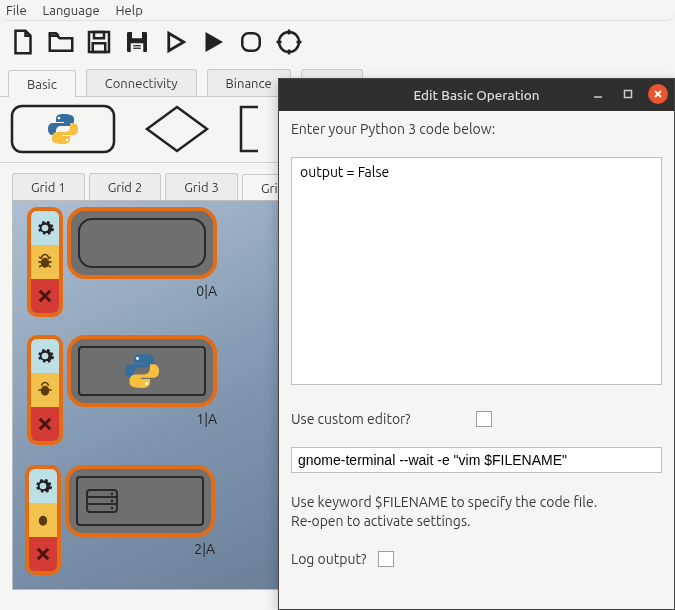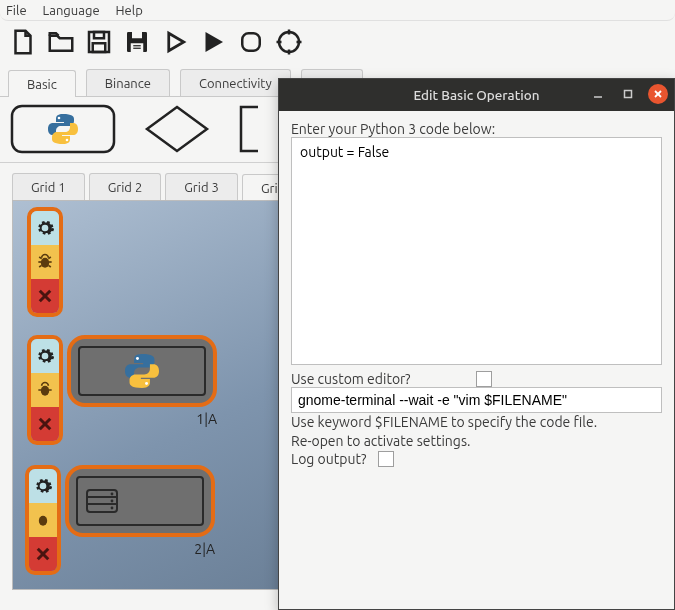--- a/index.html
+++ b/index.html
@@ -34,21 +34,21 @@
   .nodebox { width:150px; height:72px; border:4px solid #e46c15; border-radius:18px; background:#6f6f6f; display:flex; align-items:center; justify-content:center; position:relative; }
   .nodebox .inner { width:128px; height:50px; border:2px solid #2a2a2a; border-radius:14px; display:flex; align-items:center; justify-content:center; }
   .nodelabel { position:absolute; right:0; bottom:-20px; font-size:14px; color:#232323; }
 
   
   .dialog { position:absolute; left:278px; top:78px; width:397px; height:532px; background:#f5f5f4; border:1px solid #444; box-shadow:0 4px 12px rgba(0,0,0,0.25); display:flex; flex-direction:column; }
   .dlg-title { height:32px; background:#2f2f2d; color:#ddd; display:flex; align-items:center; justify-content:center; position:relative; font-weight:500; font-size:13.5px; }
   .dlg-title .winbtns { position:absolute; right:6px; top:5px; display:flex; gap:10px; align-items:center; }
   .winbtn { width:20px; height:20px; border-radius:10px; display:flex; align-items:center; justify-content:center; }
   .winbtn.close { background:#e9552f; }
-  .dlg-body { padding:10px 12px; display:flex; flex-direction:column; gap:0; font-size:14px; }
+  .dlg-body { padding:10px 12px; display:flex; flex-direction:column; gap:20px; font-size:14px; }
   .dlg-body .label { }
   .codebox { width:100%; height:228px; border:1px solid #bfbfbf; background:#fff; padding:6px 8px; font-size:14px; resize:none; font-family:Ubuntu,Arial,sans-serif; outline:none; }
   .row { display:flex; align-items:center; gap:10px; }
   .chk { width:16px; height:16px; border:1px solid #9e9e9e; background:#fff; display:inline-block; }
   .cmdfield { width:100%; border:1px solid #bfbfbf; background:#fff; padding:4px 6px; font-size:14px; height:26px; }
   .hint { font-size:14px; line-height:1.35; }
 </style>
 </head>
 <body>
 
@@ -108,22 +108,22 @@
         <line x1="12" y1="2" x2="12" y2="6"></line>
         <line x1="12" y1="18" x2="12" y2="22"></line>
         <line x1="2" y1="12" x2="6" y2="12"></line>
         <line x1="18" y1="12" x2="22" y2="12"></line>
       </svg>
   </div>
 </div>
 
 <div class="tabs1">
   <div class="tab active">Basic</div>
+  <div class="tab">Connectivity</div>
   <div class="tab">Binance</div>
-  <div class="tab">Connectivity</div>
   <div class="tab">Mac</div>
 </div>
 
 <div class="palette">
   <div class="pal-item">
     <svg width="106" height="50" viewBox="0 0 106 50">
       <rect x="2" y="2" width="102" height="46" rx="10" fill="none" stroke="#222" stroke-width="2.5"></rect>
       <g transform="translate(38,10)">
         <path d="M15 0c-6 0-7 2.6-7 5v3h8v1H5c-3 0-5 2-5 6s2 6 5 6h3v-4c0-3 2-5 5-5h8c2.5 0 5-2 5-5V5c0-2.6-2-5-11-5z" fill="#366f9e"></path>
         <circle cx="11" cy="4" r="1.3" fill="#fff"></circle>
@@ -173,20 +173,26 @@
             <line x1="16" y1="8" x2="19" y2="6" stroke="#5a3b0e" stroke-width="2"></line>
           </svg>
         </div>
       <div class="sq del">
           <svg width="18" height="18" viewBox="0 0 24 24" stroke="#4a1410" stroke-width="4">
             <line x1="5" y1="5" x2="19" y2="19"></line>
             <line x1="19" y1="5" x2="5" y2="19"></line>
           </svg>
         </div>
     </div>
+    <div style="position:relative">
+      <div class="nodebox">
+        <div class="inner"></div>
+      </div>
+      <div class="nodelabel">0|A</div>
+    </div>
   </div>
 
   <div class="node" style="left:14px; top:134px;">
     <div class="btncol">
       <div class="sq gear">
           <svg width="20" height="20" viewBox="0 0 24 24" fill="#222">
             <path d="M12 8a4 4 0 100 8 4 4 0 000-8zm9 4l2 1-1 3-2-.5a8 8 0 01-1.5 1.5l.5 2-3 1-1-2h-2l-1 2-3-1 .5-2A8 8 0 017 16l-2 .5-1-3 2-1v-1l-2-1 1-3 2 .5A8 8 0 018.5 6.5L8 4.5l3-1 1 2h2l1-2 3 1-.5 2A8 8 0 0119 8l2-.5 1 3-2 1v1z"></path>
           </svg>
         </div>
       <div class="sq bug">

